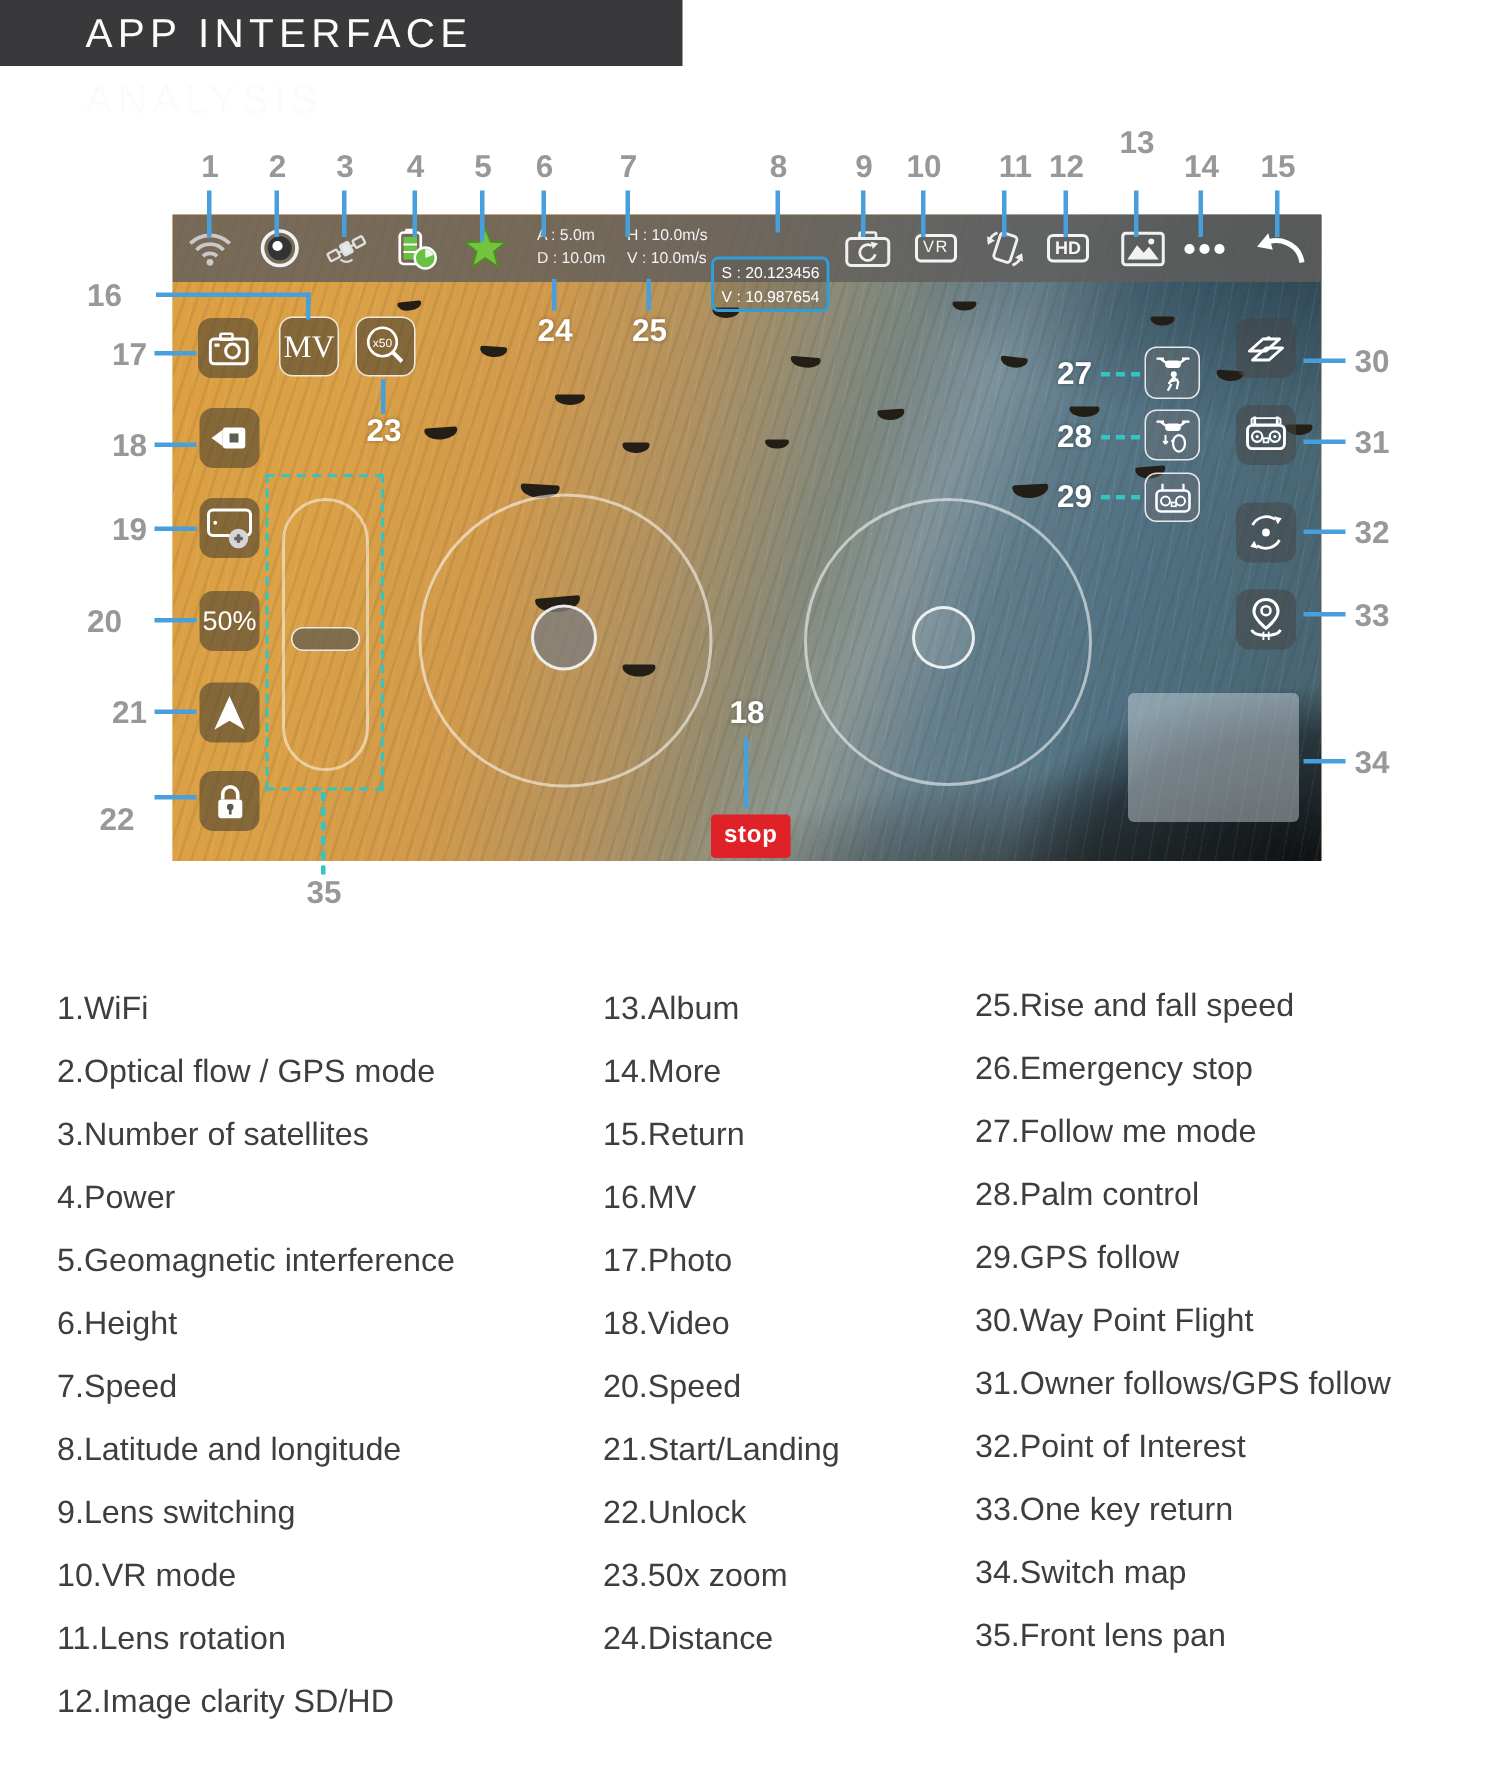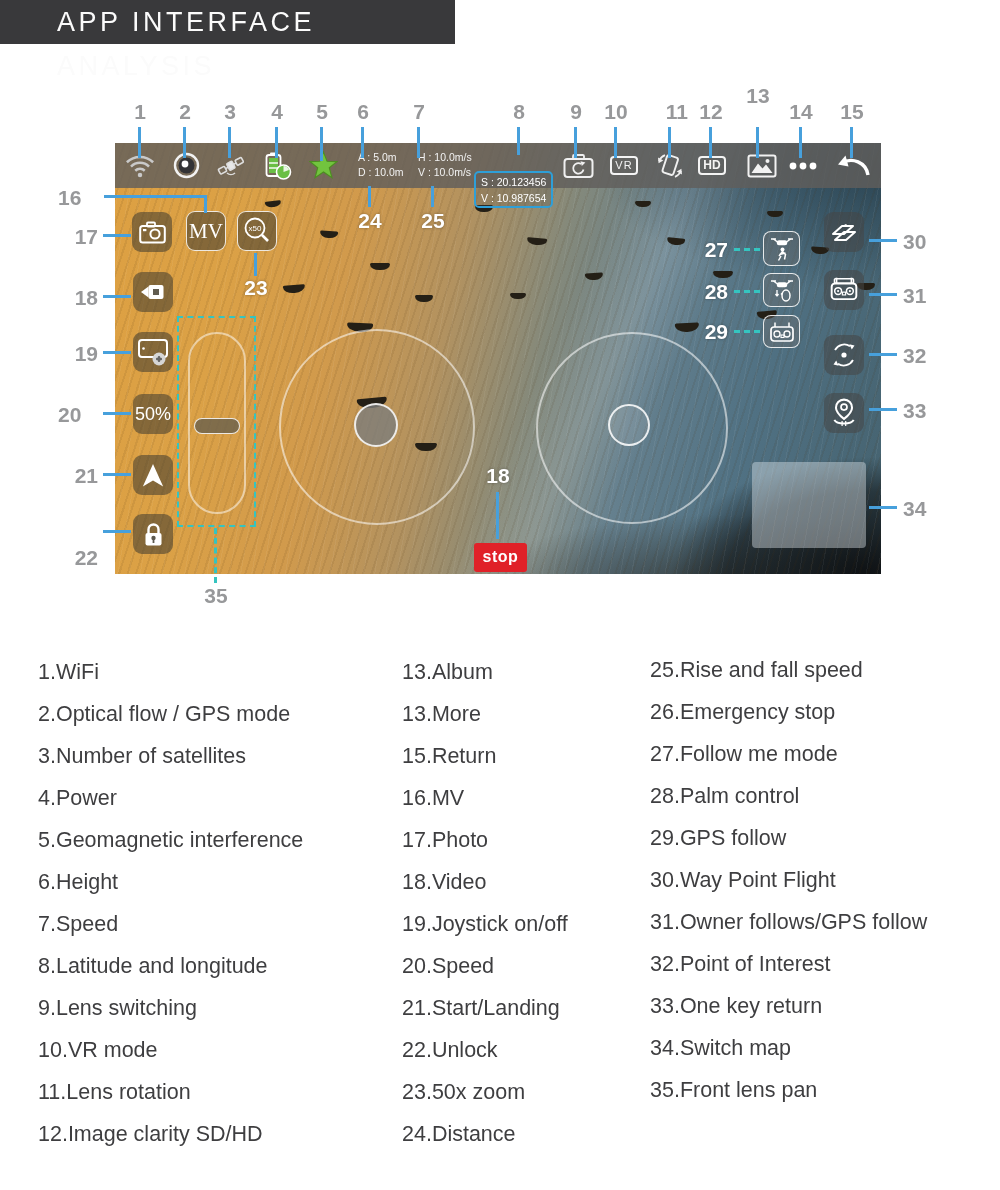--- a/index.html
+++ b/index.html
@@ -370,21 +370,21 @@
 <div class="bline-v" style="left:756px;top:127px;height:31px"></div>
 <div class="bline-v" style="left:799px;top:127px;height:31px"></div>
 <div class="bline-v" style="left:850px;top:127px;height:31px"></div>
 
 <div class="num" style="left:58px;top:186px;width:40px;text-align:left">16</div>
 <div class="num" style="left:58px;top:225px;width:40px;text-align:right">17</div>
 <div class="num" style="left:58px;top:286px;width:40px;text-align:right">18</div>
 <div class="num" style="left:58px;top:342px;width:40px;text-align:right">19</div>
 <div class="num" style="left:58px;top:403px;width:40px;text-align:left">20</div>
 <div class="num" style="left:58px;top:464px;width:40px;text-align:right">21</div>
-<div class="num" style="left:58px;top:546px;width:40px;text-align:right">22</div>
+<div class="num" style="left:58px;top:535px;width:40px;text-align:center">22</div>
 <div class="bline-h" style="left:104px;top:195px;width:103px"></div>
 <div class="bline-v" style="left:204px;top:195px;height:18px"></div>
 <div class="bline-h" style="left:103px;top:234px;width:28px"></div>
 <div class="bline-h" style="left:103px;top:295px;width:28px"></div>
 <div class="bline-h" style="left:103px;top:351px;width:28px"></div>
 <div class="bline-h" style="left:103px;top:412px;width:28px"></div>
 <div class="bline-h" style="left:103px;top:473px;width:28px"></div>
 <div class="bline-h" style="left:103px;top:530px;width:28px"></div>
 
 <div class="num" style="left:903px;top:230px">30</div>
@@ -410,26 +410,25 @@
   <div>6.Height</div>
   <div>7.Speed</div>
   <div>8.Latitude and longitude</div>
   <div>9.Lens switching</div>
   <div>10.VR mode</div>
   <div>11.Lens rotation</div>
   <div>12.Image clarity  SD/HD</div>
 </div>
 <div class="col" style="left:402px;top:651px;width:260px">
   <div>13.Album</div>
-  <div>13.More</div>
+  <div>14.More</div>
   <div>15.Return</div>
   <div>16.MV</div>
   <div>17.Photo</div>
   <div>18.Video</div>
-  <div>19.Joystick on/off</div>
   <div>20.Speed</div>
   <div>21.Start/Landing</div>
   <div>22.Unlock</div>
   <div>23.50x zoom</div>
   <div>24.Distance</div>
 </div>
 <div class="col" style="left:650px;top:649px;width:345px">
   <div>25.Rise and fall speed</div>
   <div>26.Emergency stop</div>
   <div>27.Follow me mode</div>

